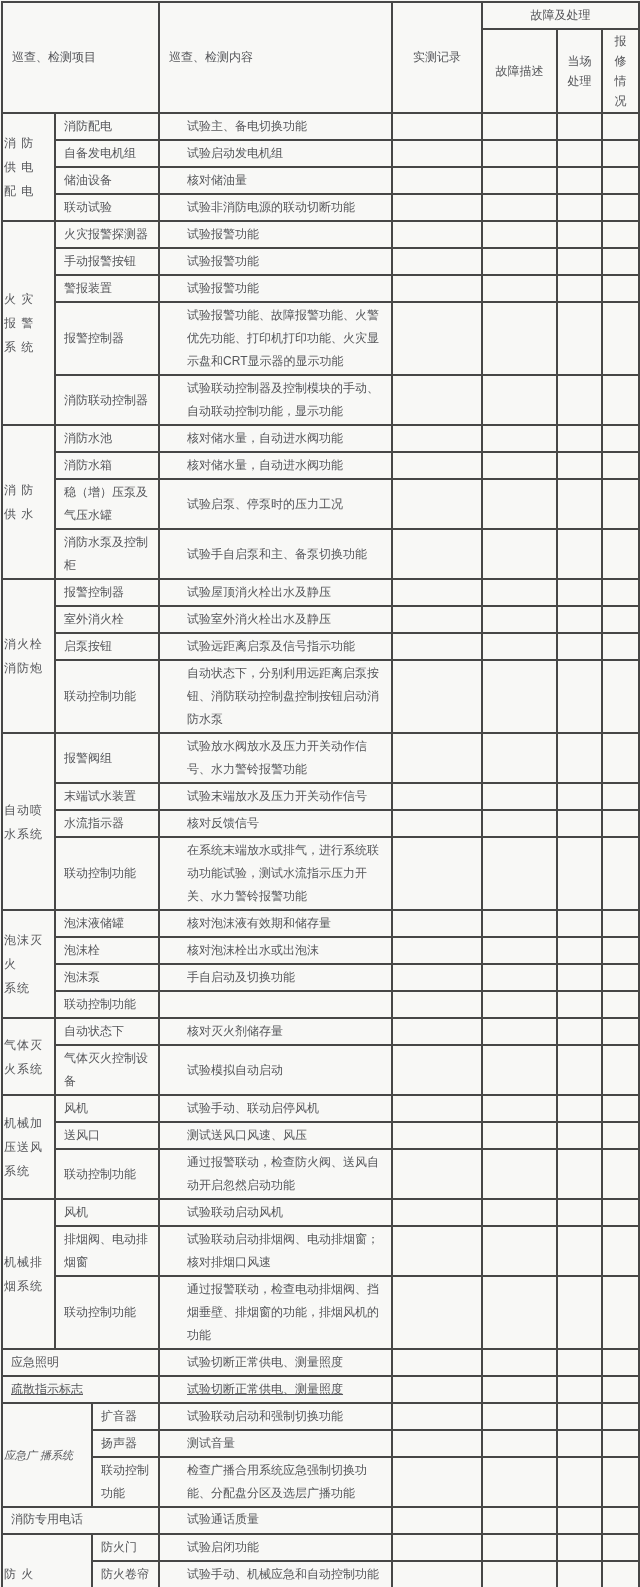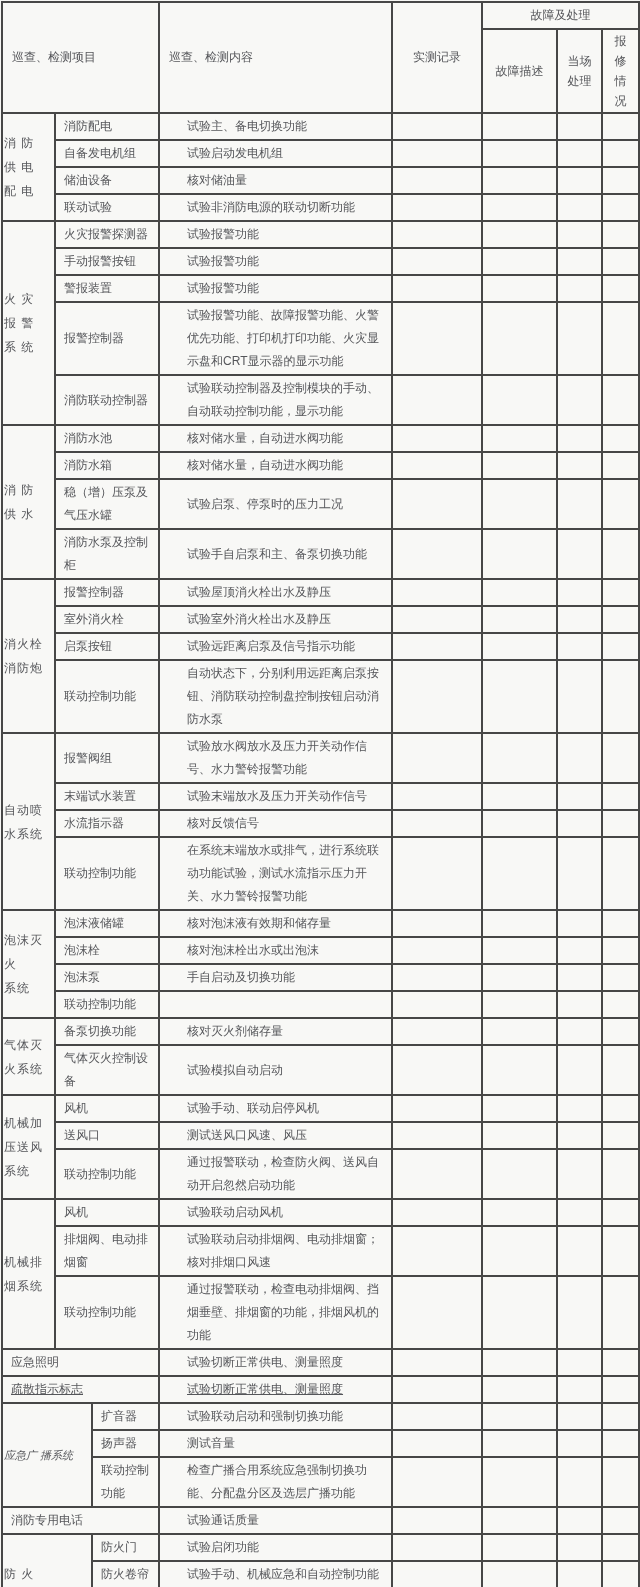--- a/index.html
+++ b/index.html
@@ -281,21 +281,21 @@
           <td class="blank-cell" colspan="2"></td>
           <td class="blank-cell"></td>
           <td class="blank-cell"></td>
           <td class="blank-cell"></td>
         </tr>
         <tr style="height: 25px;">
           <td class="group-cell" rowspan="2" colspan="1">
             <div>气体灭</div>
             <div>火系统</div>
           </td>
-          <td class="item-cell" colspan="2">备泵切换功能</td>
+          <td class="item-cell" colspan="2">自动状态下</td>
           <td class="content-cell">核对灭火剂储存量</td>
           <td class="blank-cell" colspan="2"></td>
           <td class="blank-cell"></td>
           <td class="blank-cell"></td>
           <td class="blank-cell"></td>
         </tr>
         <tr style="height: 48px;">
           <td class="item-cell" colspan="2">气体灭火控制设备</td>
           <td class="content-cell">试验模拟自动启动</td>
           <td class="blank-cell" colspan="2"></td>
@@ -396,21 +396,21 @@
           <td class="blank-cell"></td>
         </tr>
         <tr style="height: 48px;">
           <td class="item-cell" colspan="1">联动控制功能</td>
           <td class="content-cell">检查广播合用系统应急强制切换功能、分配盘分区及选层广播功能</td>
           <td class="blank-cell" colspan="2"></td>
           <td class="blank-cell"></td>
           <td class="blank-cell"></td>
           <td class="blank-cell"></td>
         </tr>
-        <tr style="height: 25px;">
+        <tr style="height: 25px; font-family: Liberation Mono, monospace;">
           <td class="item-cell" colspan="3">消防专用电话</td>
           <td class="content-cell">试验通话质量</td>
           <td class="blank-cell" colspan="2"></td>
           <td class="blank-cell"></td>
           <td class="blank-cell"></td>
           <td class="blank-cell"></td>
         </tr>
         <tr style="height: 25px;">
           <td class="group-cell" rowspan="3" colspan="2">
             <div>防 火</div>

